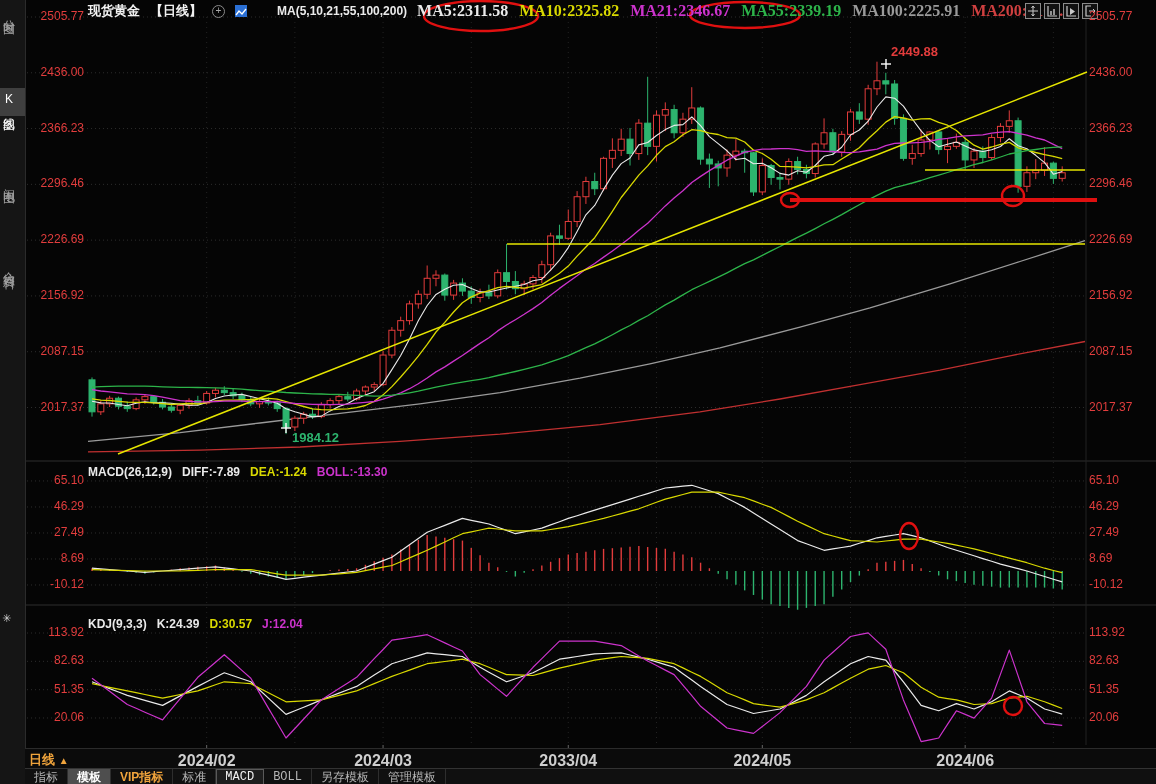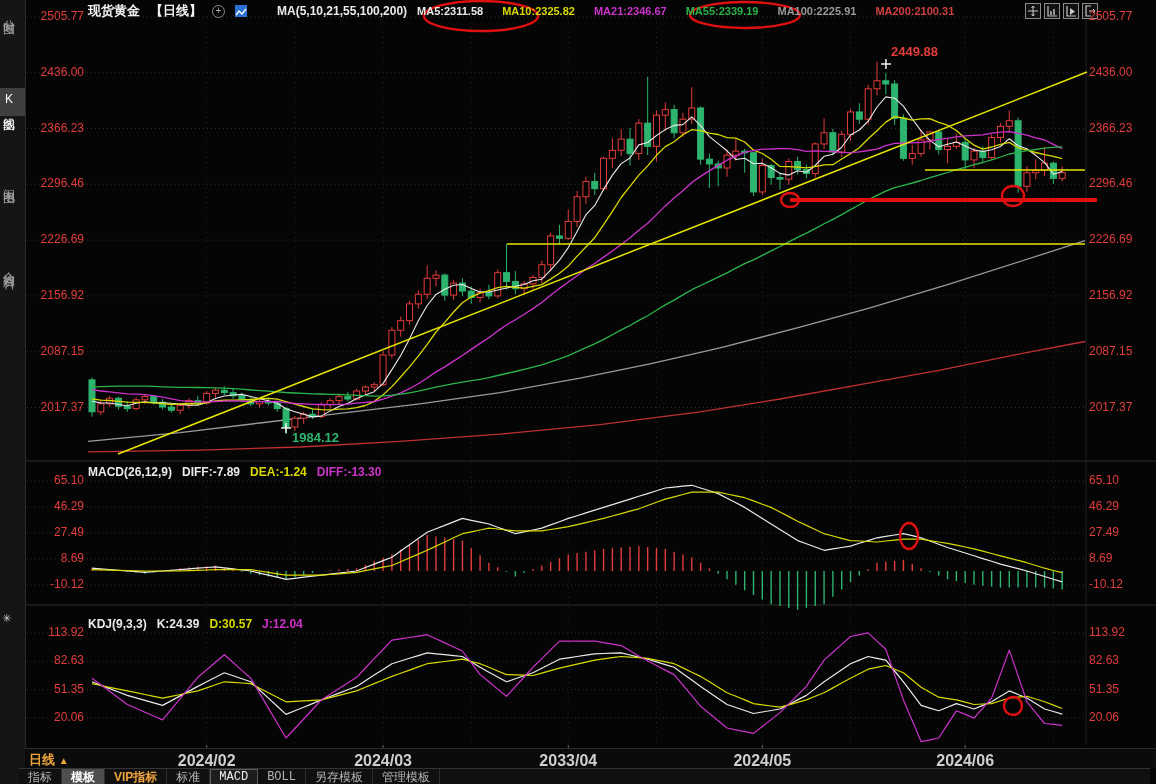--- a/index.html
+++ b/index.html
@@ -12,33 +12,33 @@
   .sidebar{position:absolute;left:0;top:0;width:25px;height:784px;background:#151515;border-right:1px solid #2b2b2b;}
   .sb-item{position:absolute;left:0;width:25px;writing-mode:vertical-lr;text-orientation:upright;
            text-align:center;font-size:12px;color:#9f9f9f;padding:4px 0;letter-spacing:2px;cursor:pointer;}
   .sb-item.active{background:#3f3f3f;color:#fff;}
   .sb-gear{position:absolute;left:2px;top:612px;font-size:11px;color:#cfcfcf;}
   .header{position:absolute;left:88px;top:2px;height:18px;display:flex;align-items:center;gap:10px;}
   .sym{color:#f2f2f2;font-size:13px;font-weight:700;}
   .cplus{width:11px;height:11px;border:1px solid #8a8a8a;border-radius:50%;color:#aaa;font-size:10px;
          line-height:10px;text-align:center;display:inline-block;}
   .map{color:#eaeaea;font-size:12px;font-weight:700;padding-left:20px;}
-  .ma-item{font-size:11px;font-weight:700;margin-right:11px;}
+  .ma-item{font-size:16px;font-weight:700;margin-right:3px;font-family:Liberation Serif, serif;}
   .toolbar{position:absolute;left:1025px;top:3px;display:flex;gap:3px;}
   .tbico{width:14px;height:14px;border:1px solid #8a8a8a;background:#111;display:flex;align-items:center;
          justify-content:center;cursor:pointer;}
   .phead{position:absolute;left:88px;height:14px;display:flex;gap:10px;align-items:center;}
   .phead span{font-size:12px;font-weight:700;}
   .w{color:#eaeaea;} .y{color:#d9d900;} .m{color:#cc33cc;}
   .pxlabel{font-size:13px;font-weight:700;}
   .timeline{position:absolute;left:25px;top:748px;width:1131px;height:20px;background:#0b0b0b;border-top:1px solid #2b2b2b;}
   .period{position:absolute;left:4px;top:2px;color:#f0a43c;font-size:13px;font-weight:700;cursor:pointer;}
   .period .arr{font-size:10px;}
   .month{position:absolute;top:3px;color:#cfcfcf;font-size:16px;font-weight:700;transform:translateX(-50%);}
-  .tabbar{position:absolute;left:19px;top:768px;width:1131px;height:16px;background:#101010;border-top:1px solid #333;}
+  .tabbar{position:absolute;left:25px;top:768px;width:1131px;height:16px;background:#101010;border-top:1px solid #333;}
   .tab{display:inline-block;height:14px;line-height:14px;padding:1px 9px 1px 9px;font-size:12px;color:#b5b5b5;
        border-right:1px solid #2e2e2e;cursor:pointer;vertical-align:top;}
   .tab.sel{background:#4e4e4e;color:#fff;font-weight:700;}
   .tab.vip{color:#f0a43c;font-weight:700;}
   .tab.pressed{background:#1d1d1d;color:#f0f0f0;outline:1px solid #5a5a5a;outline-offset:-1px;
                font-family:"Liberation Mono",monospace;}
   .tab.mono{font-family:"Liberation Mono",monospace;}
 </style>
 </head>
 <body>
@@ -493,21 +493,21 @@
           <path d="M7 1H2v10h5" stroke="#c8c8c8" stroke-width="1.2" fill="none"></path>
           <path d="M5 6h6M11 6l-2-2M11 6l-2 2" stroke="#c8c8c8" stroke-width="1" fill="none"></path>
         </svg>
     </span>
   </div>
 
   <div class="phead" style="top:465px">
     <span class="w">MACD(26,12,9)</span>
     <span class="w">DIFF:-7.89</span>
     <span class="y">DEA:-1.24</span>
-    <span class="m">DIFF:-13.30</span>
+    <span class="m">BOLL:-13.30</span>
   </div>
 
   <div class="phead" style="top:617px">
     <span class="w">KDJ(9,3,3)</span>
     <span class="w">K:24.39</span>
     <span class="y">D:30.57</span>
     <span class="m">J:12.04</span>
   </div>
 
   <div id="labels">

